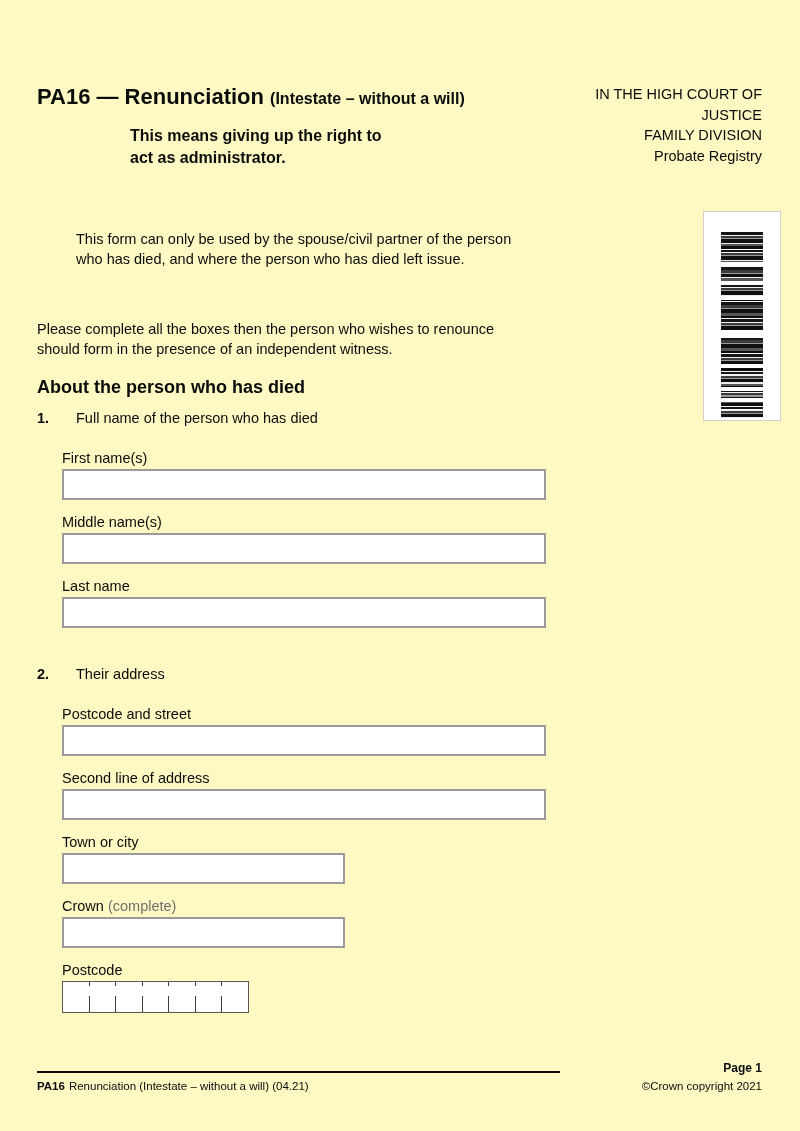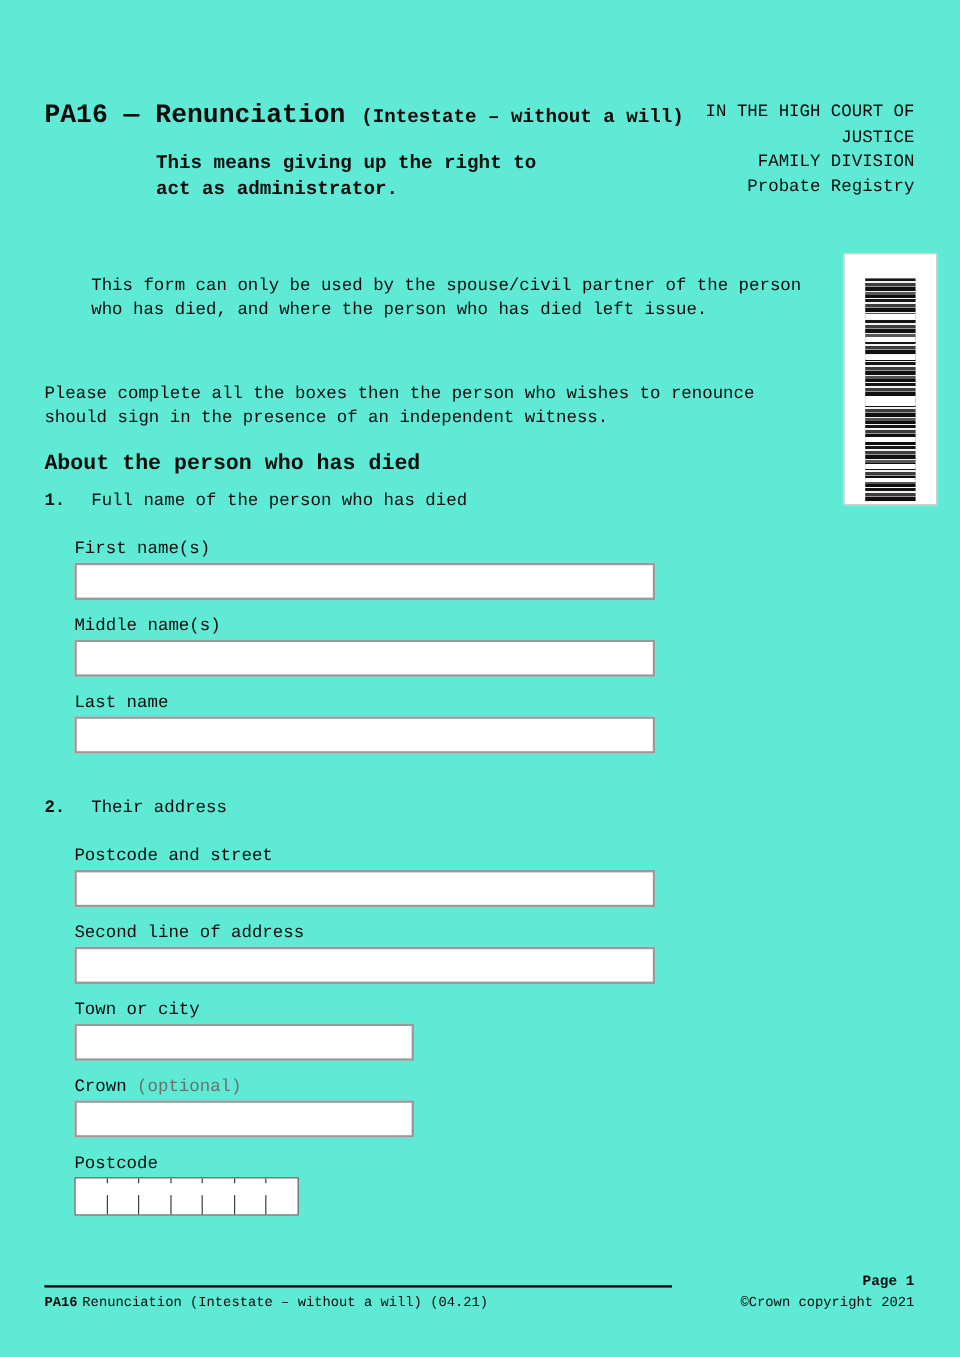--- a/index.html
+++ b/index.html
@@ -1,19 +1,19 @@
 <!DOCTYPE html>
 <html><head>
 <meta charset="utf-8">
 <style>
   * { margin:0; padding:0; box-sizing:border-box; }
   html,body { background:#ffffff; }
   .page {
-    position:relative; width:800px; height:1131px; background:#5eead4;
-    font-family:Liberation Mono, monospace; color:#0b0c0c;
+    position:relative; width:800px; height:1131px; background:#fef9c3;
+    font-family:Liberation Sans, sans-serif; color:#0b0c0c;
     overflow:hidden; margin:0 auto;
   }
   
   .title { position:absolute; left:37px; top:84px; font-size:22px; font-weight:bold; line-height:26px; white-space:nowrap; }
   .title .suffix { font-size:16px; font-weight:bold; }
   .subtitle { position:absolute; left:130px; top:125px; font-size:16px; font-weight:bold; line-height:22px; }
   .court { position:absolute; right:38px; top:84px; text-align:right; font-size:14.5px; line-height:20.5px; }
   
   .barcode-box { position:absolute; left:703px; top:211px; width:78px; height:210px; border:1px solid #cfcfcf; background:#fff; }
   .barcode-stripes {
@@ -84,21 +84,21 @@
   <div class="barcode-box">
     <div class="barcode-stripes"></div>
   </div>
 
   <div class="restriction">
     <div>This form can only be used by the spouse/civil partner of the person</div>
     <div>who has died, and where the person who has died left issue.</div>
   </div>
   <div class="instruction">
     <div>Please complete all the boxes then the person who wishes to renounce</div>
-    <div>should sign in the presence of an independent witness.</div>
+    <div>should form in the presence of an independent witness.</div>
   </div>
 
   <div class="form-section">
     <div class="section-heading">About the person who has died</div>
 
     <div class="q-row">
       <span class="q-num">1.</span>
       <span class="q-label">Full name of the person who has died</span>
     </div>
 
@@ -123,21 +123,21 @@
       <input class="text" type="text" aria-label="Building and street" style="">
 
       <label class="field-label">Second line of address</label>
       <input class="text" type="text" aria-label="Second line of address" style="">
 
       <label class="field-label">Town or city</label>
       <input class="text medium" type="text" aria-label="Town or city" style="">
 
       <label class="field-label">
         <span>Crown</span>
-        <span class="optional">(optional)</span>
+        <span class="optional">(complete)</span>
       </label>
       <input class="text medium" type="text" aria-label="County (optional)" style="">
 
       <label class="field-label">Postcode</label>
       <div class="postcode-box" role="textbox" aria-label="Postcode">
         <div class="postcode-cell"></div>
         <div class="postcode-cell"></div>
         <div class="postcode-cell"></div>
         <div class="postcode-cell"></div>
         <div class="postcode-cell"></div>

